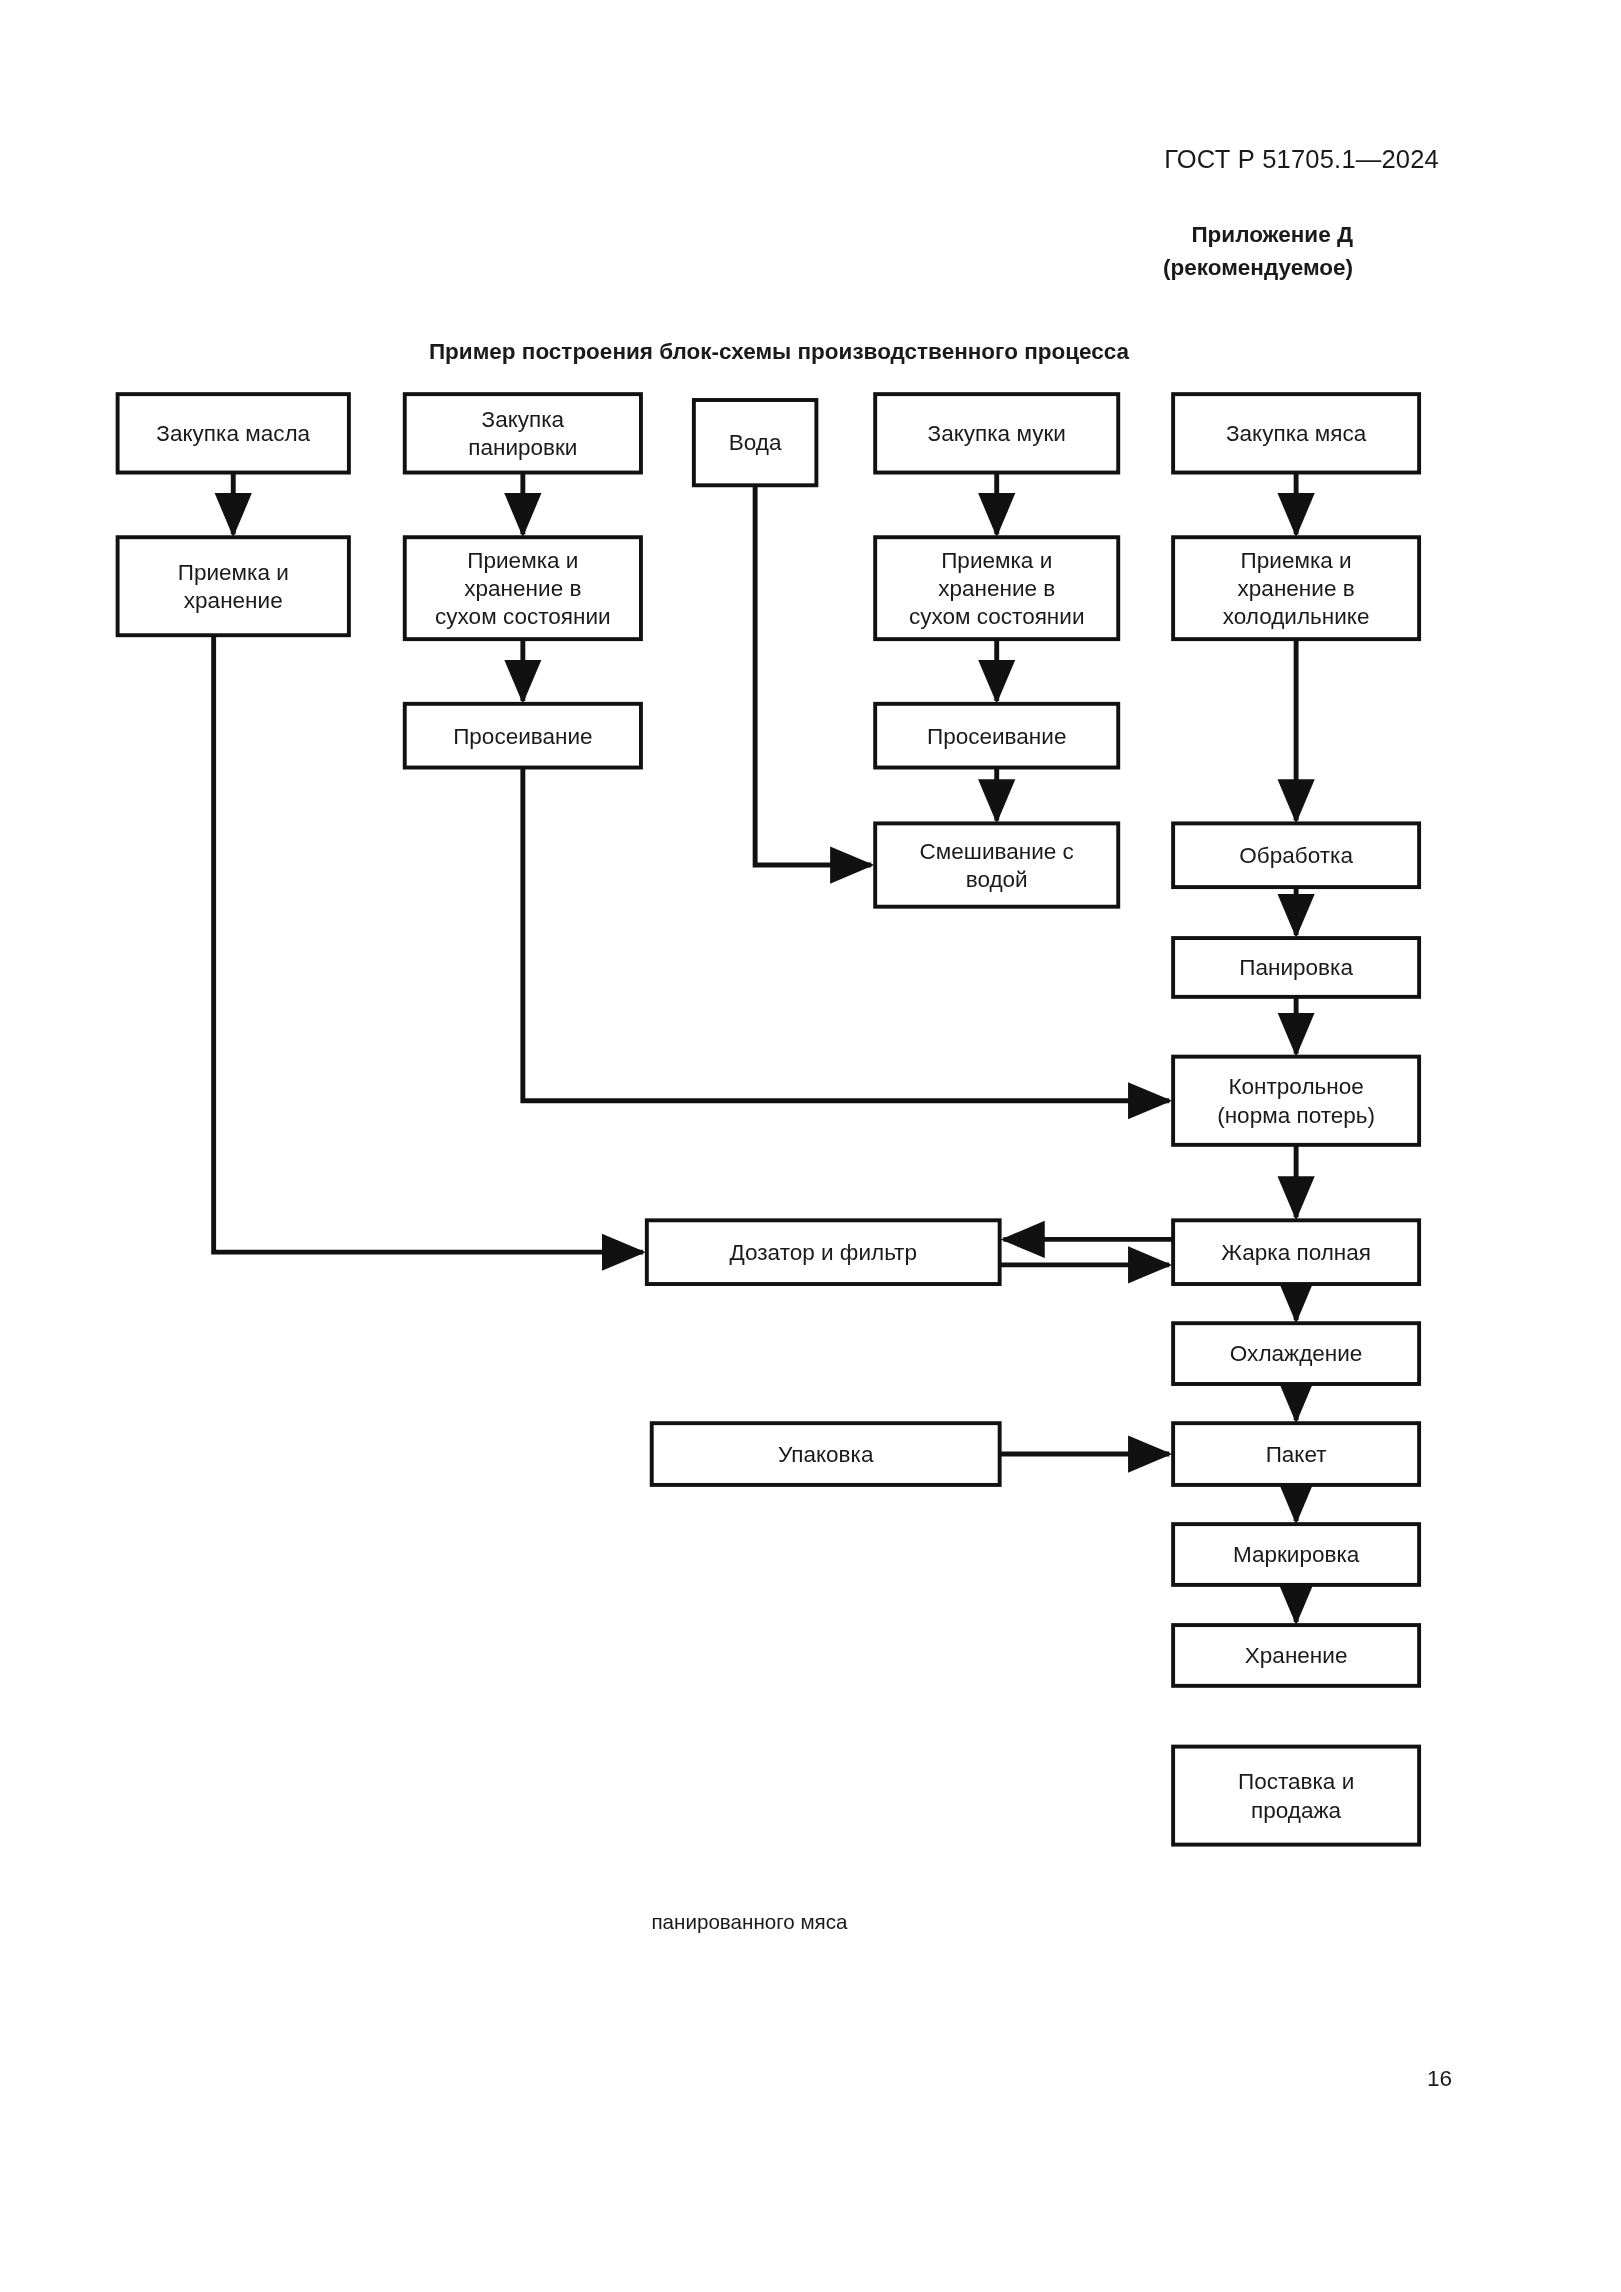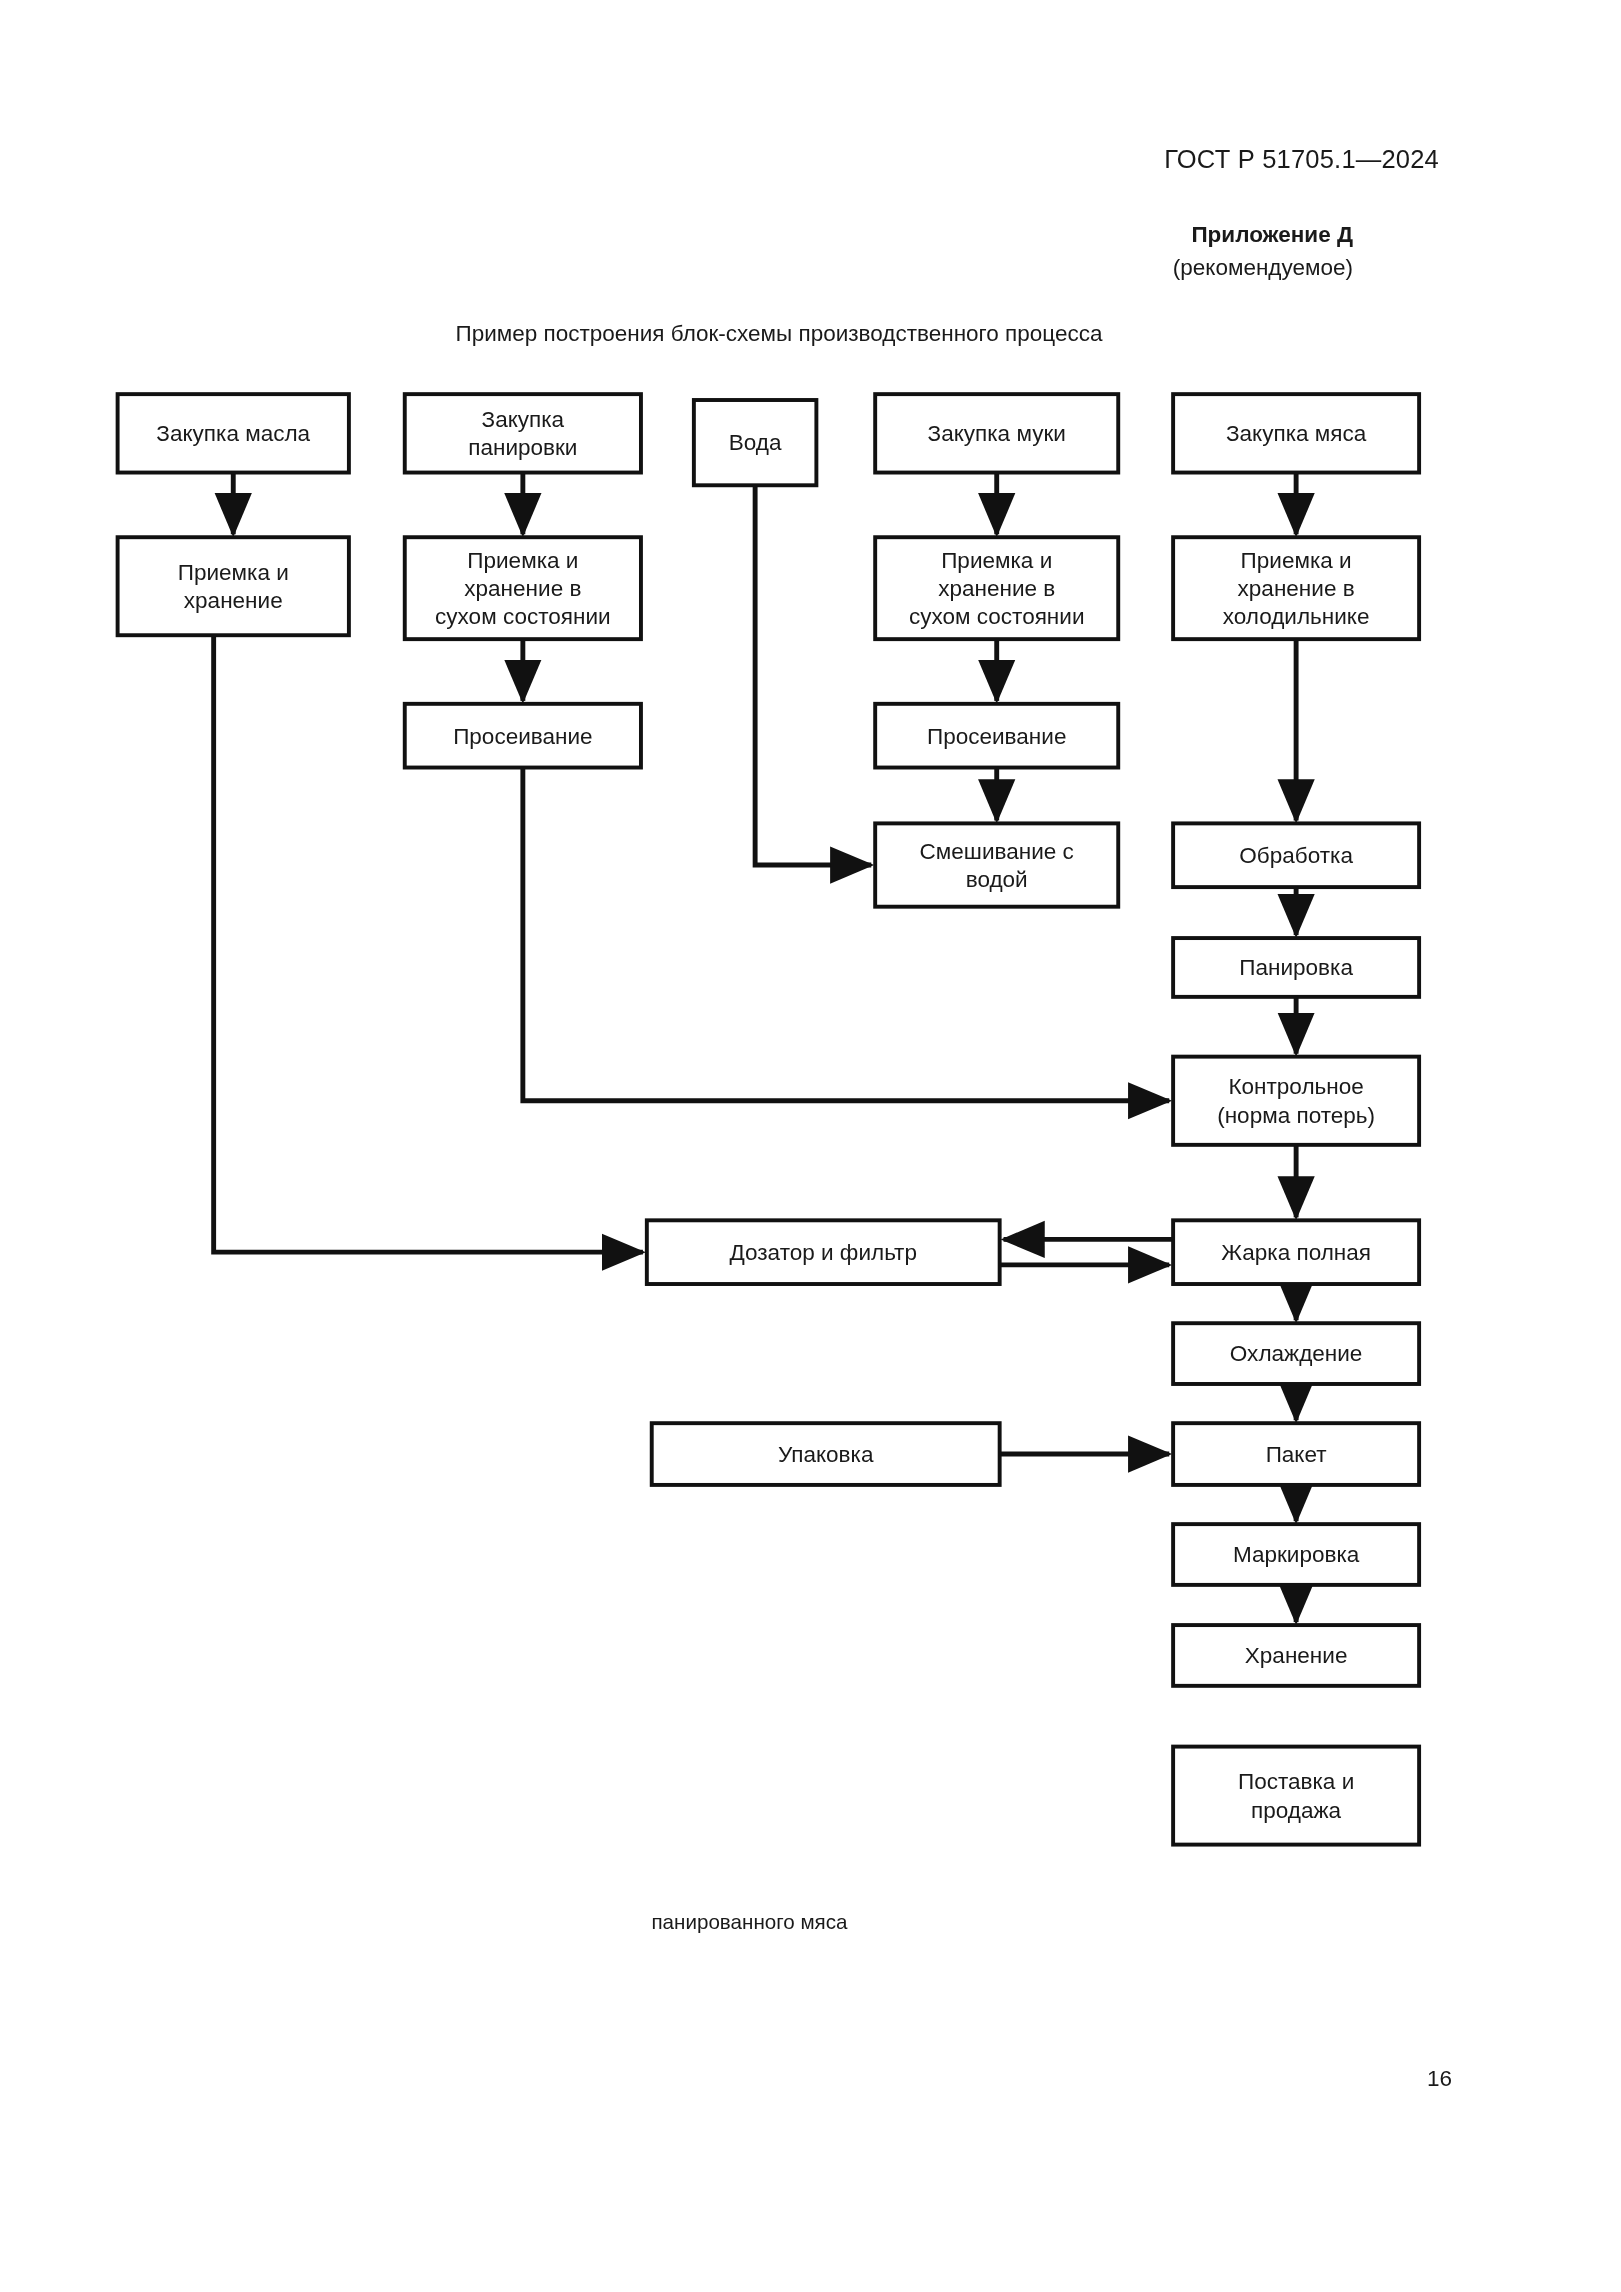--- a/index.html
+++ b/index.html
@@ -31,30 +31,30 @@
     position: absolute;
     top: 218px;
     left: 0;
     width: 1353px;
     text-align: right;
     font-size: 22.5px;
     font-weight: bold;
     line-height: 33px;
   }
   .annex-title .sub {
-    font-weight: normal;
+    font-weight: bold;
   }
   .section-title {
     position: absolute;
-    top: 321px;
+    top: 339px;
     left: 0;
     width: 1558px;
     text-align: center;
     font-size: 22.5px;
-    font-weight: normal;
+    font-weight: bold;
   }
   #flow {
     position: absolute;
     top: 0;
     left: 0;
   }
   .fig-caption {
     position: absolute;
     top: 1906px;
     left: 137px;

